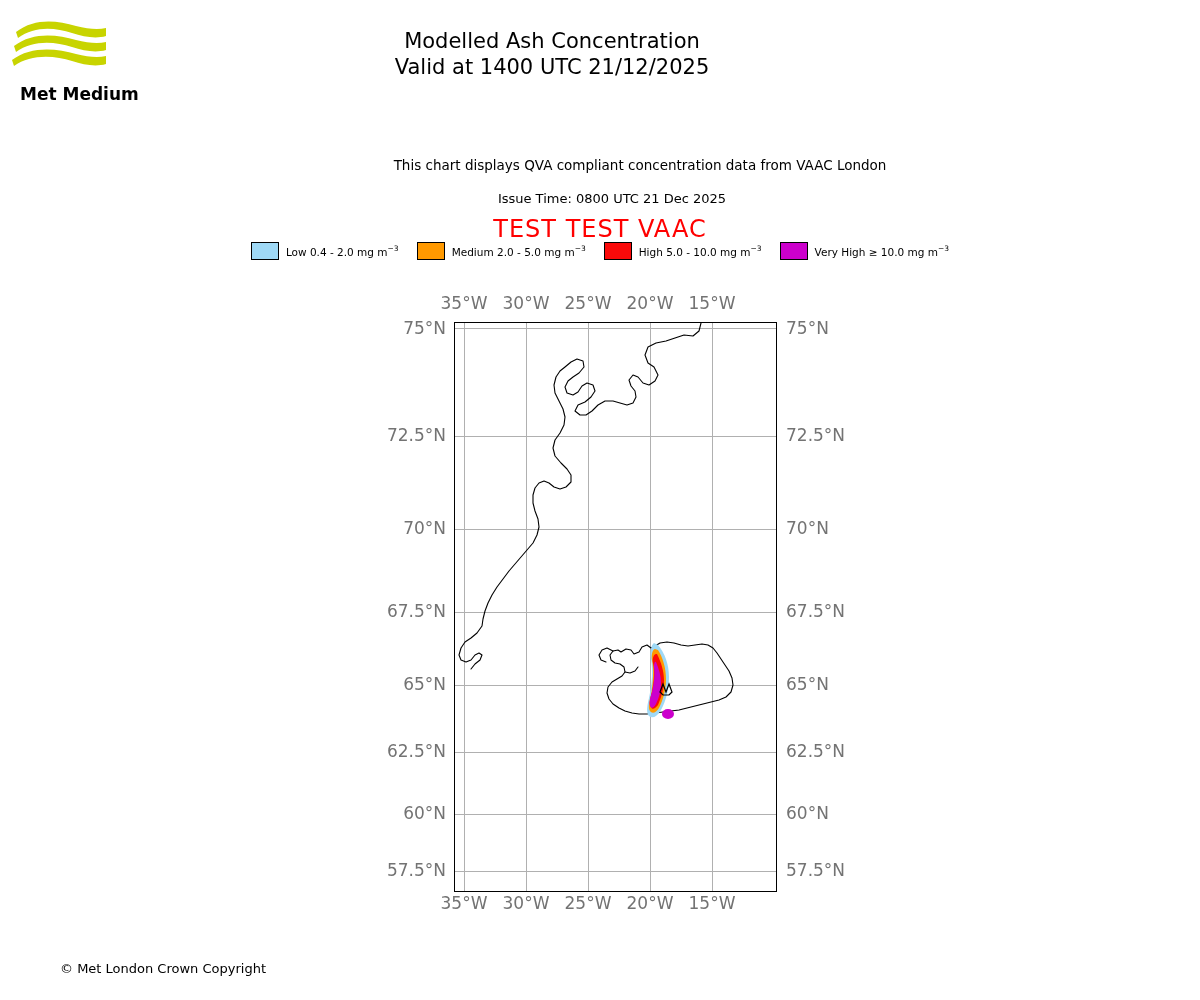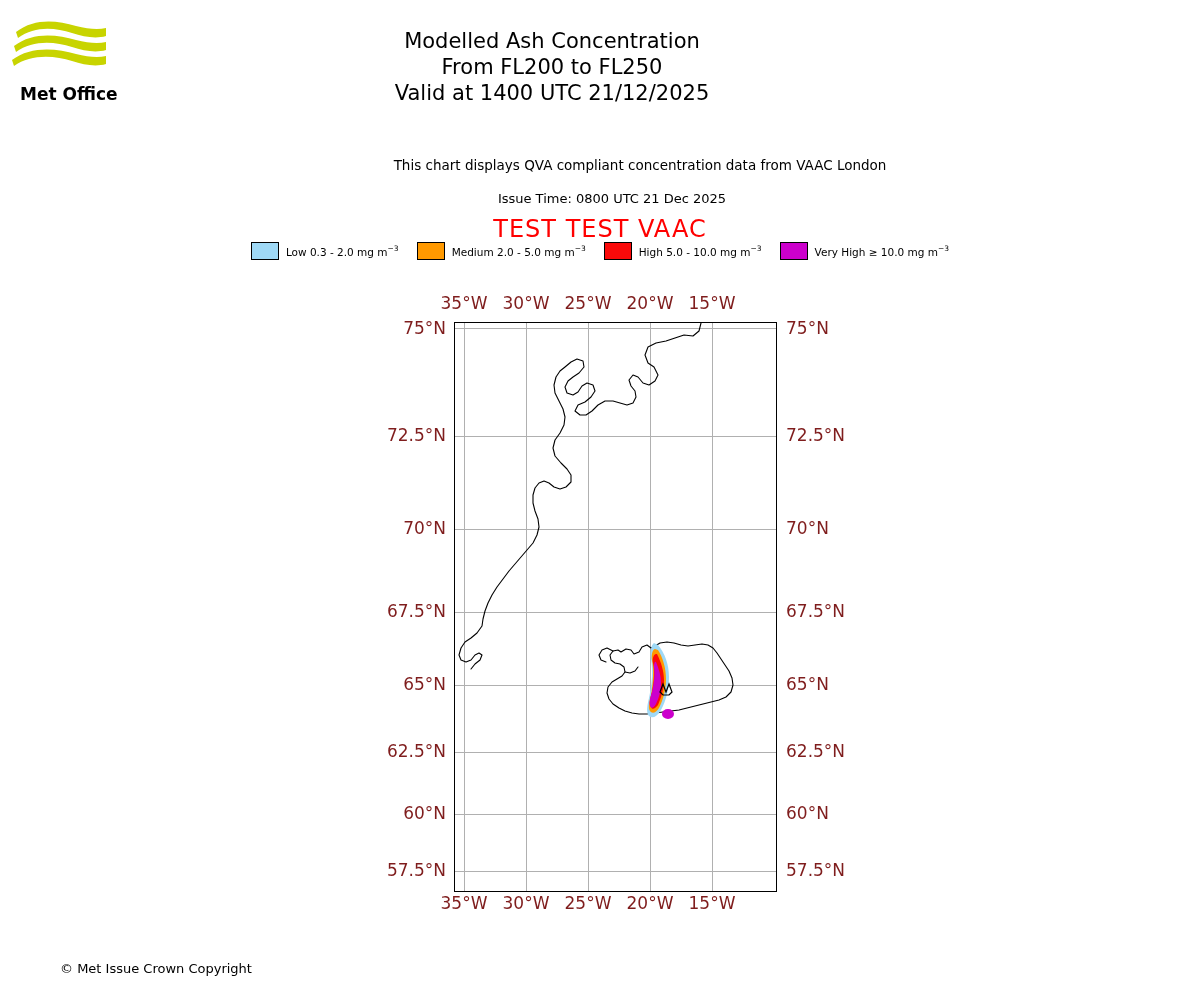--- a/index.html
+++ b/index.html
@@ -141,21 +141,21 @@
   .gridline-v, .gridline-h {
     position: absolute;
     background: #b0b0b0;
   }
   .gridline-v { width: 1px; top: 0; bottom: 0; }
   .gridline-h { height: 1px; left: 0; right: 0; }
 
   .axis-label {
     position: absolute;
     font-size: 17px;
-    color: #7f1d1d;
+    color: #737373;
     white-space: nowrap;
   }
   .lat-left { text-align: right; }
   .lat-right { text-align: left; }
   .lon-top, .lon-bottom { text-align: center; }
 
   .copyright {
     position: absolute;
     left: 60px;
     top: 961px;
@@ -165,37 +165,36 @@
 </style>
 </head>
 <body>
 
 <div id="logo">
   <svg class="wave-box" viewBox="0 0 100 56">
     <path d="M6 14 C24 0, 46 2, 66 8 C78 11, 88 12, 96 10 L96 18 C86 21, 74 19, 62 15 C44 9, 24 8, 8 20 Z" fill="#c8d400"></path>
     <path d="M4 28 C22 14, 46 16, 66 22 C78 25, 88 26, 96 24 L96 32 C86 35, 74 33, 62 29 C44 23, 22 22, 6 34 Z" fill="#c8d400"></path>
     <path d="M2 42 C20 28, 46 30, 66 36 C78 39, 88 40, 96 38 L96 46 C86 49, 74 47, 62 43 C44 37, 20 36, 4 48 Z" fill="#c8d400"></path>
   </svg>
-  <div class="logo-text">Met Office</div>
+  <div class="logo-text">Met Medium</div>
 </div>
 
 <div class="title-block">
   <div class="title-line">Modelled Ash Concentration</div>
-  <div class="title-line">From FL200 to FL250</div>
   <div class="title-line">Valid at 1400 UTC 21/12/2025</div>
 </div>
 
 <div class="subtitle">This chart displays QVA compliant concentration data from VAAC London</div>
 <div class="issue-time">Issue Time: 0800 UTC 21 Dec 2025</div>
 <div class="test-banner">TEST TEST VAAC</div>
 
 <div class="legend">
   <div class="legend-item">
     <span class="legend-swatch" id="sw0" style="background: rgb(159, 217, 246);"></span>
-    <span class="legend-label"><span>Low 0.3 - 2.0 mg m</span><sup>−3</sup></span>
+    <span class="legend-label"><span>Low 0.4 - 2.0 mg m</span><sup>−3</sup></span>
   </div>
   <div class="legend-item">
     <span class="legend-swatch" id="sw1" style="background: rgb(255, 153, 0);"></span>
     <span class="legend-label"><span>Medium 2.0 - 5.0 mg m</span><sup>−3</sup></span>
   </div>
   <div class="legend-item">
     <span class="legend-swatch" id="sw2" style="background: rgb(250, 10, 10);"></span>
     <span class="legend-label"><span>High 5.0 - 10.0 mg m</span><sup>−3</sup></span>
   </div>
   <div class="legend-item">
@@ -291,13 +290,13 @@
         <path d="M201 339 C204 346, 206 353, 206 360 C206 368, 204 375, 201 381 C199 385, 196 386, 195 383
                  C194 380, 195 375, 197 369 C199 361, 200 351, 199 344 C199 340, 200 338, 201 339 Z" fill="#cc00cc" stroke="none"></path>
         <ellipse cx="213" cy="391" rx="6" ry="5" fill="#cc00cc" stroke="none"></ellipse>
       </g>
 
       <path d="M205 369 L208 361 L211 369 L214 361 L217 369 L214 372 L208 372 Z" fill="none" stroke="#000000" stroke-width="1.2"></path>
     </svg>
   </div>
 </div>
 
-<div class="copyright">© Met Issue Crown Copyright</div>
+<div class="copyright">© Met London Crown Copyright</div>
 
 </body></html>

